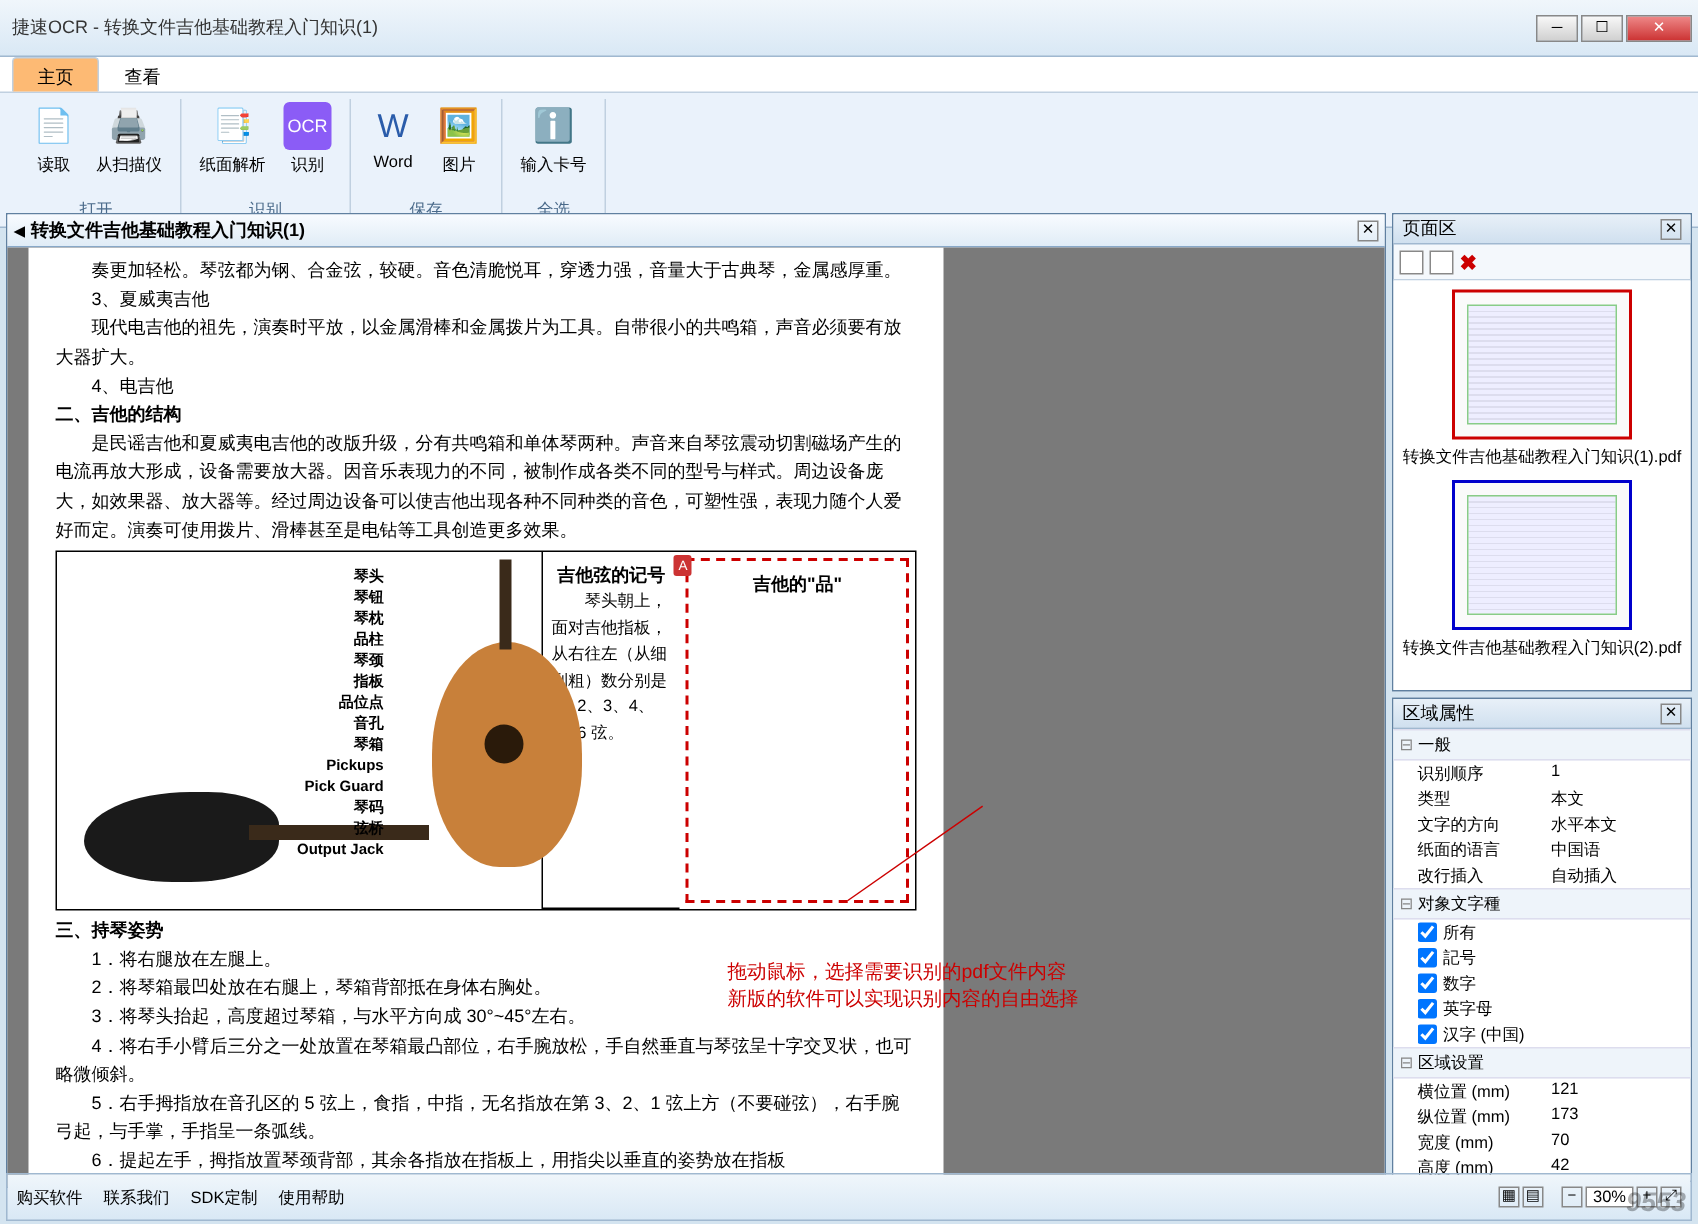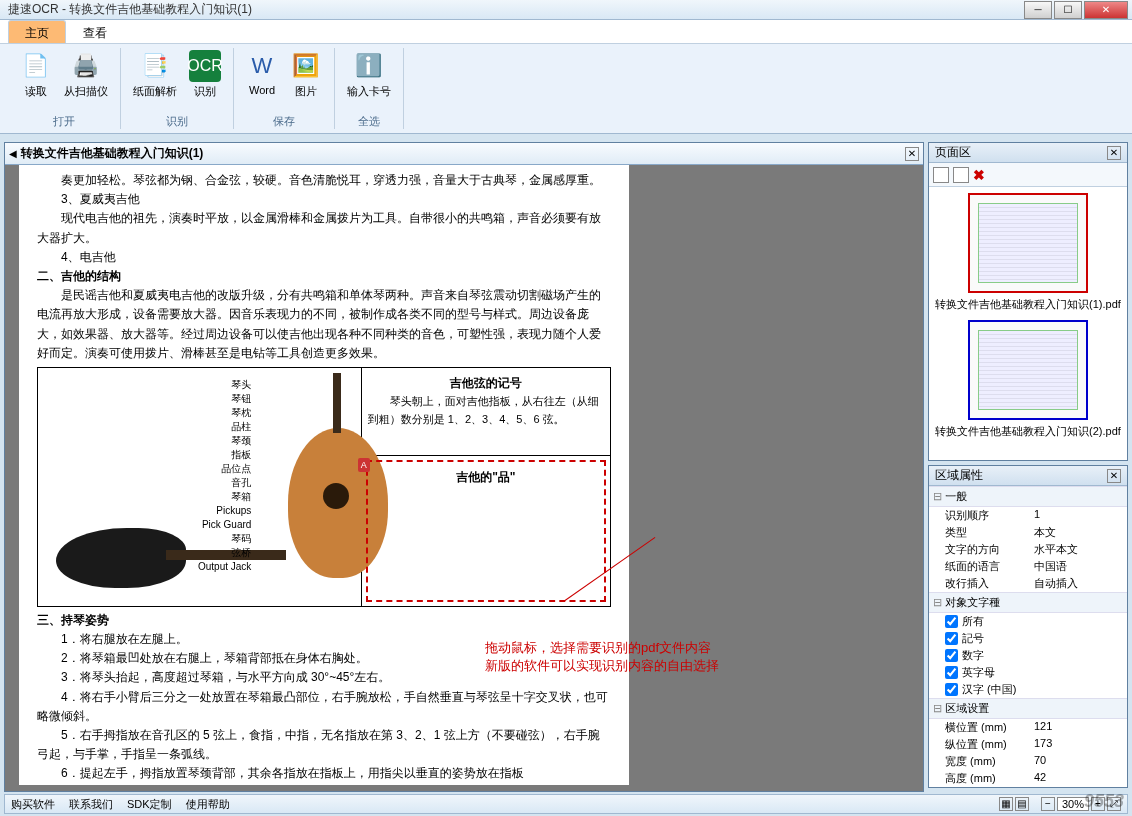--- a/index.html
+++ b/index.html
@@ -1,19 +1,19 @@
 <!DOCTYPE html>
 <html><head>
 <meta charset="utf-8">
 <style>
 * { margin: 0; padding: 0; box-sizing: border-box; font-family: "Microsoft YaHei", sans-serif; }
 body { background: #d4e4f0; width: 1132px; height: 816px; overflow: hidden; position: relative; }
 
 
-.title-bar { height: 20px; background: linear-gradient(#f0f6fb,#d9e8f5); display: flex; align-items: center; padding: 0 4px; border-bottom: 1px solid #a0b8d0; }
+.title-bar { height: 38px; background: linear-gradient(#f0f6fb,#d9e8f5); display: flex; align-items: center; padding: 0 4px; border-bottom: 1px solid #a0b8d0; }
 .title-text { font-size: 12px; color: #333; margin-left: 4px; }
 .win-controls { margin-left: auto; display: flex; }
 .win-btn { width: 28px; height: 18px; border: 1px solid #888; background: linear-gradient(#f8f8f8,#d0d0d0); margin-left: 2px; text-align: center; font-size: 10px; line-height: 16px; }
 .win-close { background: linear-gradient(#e88,#c33); color: #fff; width: 44px; }
 
 
 .tabs-row { height: 24px; background: #fff; border-bottom: 1px solid #c0d0e0; display: flex; padding-left: 8px; }
 .tab { padding: 4px 16px; font-size: 12px; border: 1px solid transparent; border-bottom: none; cursor: pointer; }
 .tab.active { background: #fdba74; border-color: #c0d0e0; border-radius: 3px 3px 0 0; }
 
@@ -30,21 +30,21 @@
 .main { position: absolute; top: 142px; left: 4px; right: 4px; bottom: 24px; display: flex; }
 .doc-panel { flex: 1; display: flex; flex-direction: column; border: 1px solid #6080a0; background: #fff; margin-right: 4px; }
 .doc-tab-bar { height: 22px; background: linear-gradient(#f8fbff,#e0ecf6); border-bottom: 1px solid #88a8c8; display: flex; align-items: center; padding: 0 4px; }
 .doc-tab-bar .dtab { font-size: 12px; font-weight: bold; }
 .doc-tab-bar .dclose { margin-left: auto; width: 14px; height: 14px; border: 1px solid #888; font-size: 10px; text-align: center; line-height: 12px; cursor: pointer; }
 .doc-content { flex: 1; background: #7a7a7a; position: relative; overflow: hidden; }
 .page { position: absolute; left: 14px; top: 0; width: 610px; height: 620px; background: #fff; padding: 6px 18px; font-size: 12px; line-height: 1.6; }
 .page p { text-indent: 2em; }
 .diagram-box { border: 1px solid #000; height: 240px; margin: 4px 0; display: flex; }
 .diagram-left { flex: 1.3; border-right: 1px solid #000; position: relative; }
-.diagram-right { flex: 1; display: flex; flex-direction: column; }
+.diagram-right { flex: 1; display: flex; flex-direction: row; }
 .dr-top { flex: 0.6; border-bottom: 1px solid #000; padding: 6px; }
 .dr-bot { flex: 1; border: 2px dashed #c00; margin: 4px; padding: 6px; position: relative; }
 .dr-bot .red-marker { position: absolute; left: -10px; top: -4px; width: 12px; height: 14px; background: #c33; border-radius: 2px; color: #fff; font-size: 9px; text-align: center; }
 .annotation { position: absolute; color: #c00; font-size: 13px; }
 .arrow-line { position: absolute; border-top: 1px solid #c00; transform-origin: left center; }
 
 
 .guitar-e { position: absolute; left: 18px; top: 160px; width: 130px; height: 60px; background: #1a1a1a; border-radius: 60% 40% 50% 50%; }
 .guitar-e::before { content:""; position:absolute; left:110px; top:22px; width:120px; height:10px; background:#3a2a1a; }
 .guitar-a { position: absolute; left: 250px; top: 60px; width: 100px; height: 150px; background: #c8803a; border-radius: 50% 50% 45% 45%; }
@@ -71,21 +71,21 @@
 
 .props { flex: 1; background: #fff; }
 .prop-group-hdr { background: #eef4fa; font-size: 11px; padding: 2px 4px; border-top:1px solid #dde; border-bottom:1px solid #dde; }
 .prop-group-hdr::before { content:"⊟ "; color:#888; }
 .prop-row { display: flex; font-size: 11px; padding: 1px 4px 1px 16px; }
 .prop-row .pk { flex: 1; }
 .prop-row .pv { flex: 1; }
 .prop-row input[type=checkbox] { margin-right: 4px; }
 
 
-.status-bar { position: absolute; bottom: 2px; left: 4px; right: 4px; height: 20px; background: linear-gradient(#f0f6fb,#d9e8f5); border: 1px solid #a0b8d0; display: flex; align-items: center; font-size: 11px; padding: 0 6px; gap: 14px; }
+.status-bar { position: absolute; bottom: 2px; left: 4px; right: 4px; height: 32px; background: linear-gradient(#f0f6fb,#d9e8f5); border: 1px solid #a0b8d0; display: flex; align-items: center; font-size: 11px; padding: 0 6px; gap: 14px; }
 .status-bar .sp { margin-left: auto; }
 .zoom-ctrl { display:flex; align-items:center; gap:2px; }
 .zbtn { width:14px; height:14px; border:1px solid #888; text-align:center; line-height:12px; font-size:10px; cursor:pointer; }
 
 
 .watermark { position: absolute; right: 8px; bottom: 4px; color: rgba(0,0,0,.3); font-size: 18px; font-weight: bold; font-style: italic; }
 </style>
 </head>
 <body>
 
@@ -117,21 +117,21 @@
     </div>
     <div class="rgroup-label">打开</div>
   </div>
   <div class="rgroup">
     <div class="rgroup-items">
       <div class="ritem">
           <div class="ico">📑</div>
           <div class="lbl">纸面解析</div>
         </div>
       <div class="ritem">
-          <div class="ico" style="background:#15803d;color:#fff;border-radius:4px;font-size:16px;padding:6px 2px;">OCR</div>
+          <div class="ico" style="background:#8b5cf6;color:#fff;border-radius:4px;font-size:12px;padding:6px 2px;">OCR</div>
           <div class="lbl">识别</div>
         </div>
     </div>
     <div class="rgroup-label">识别</div>
   </div>
   <div class="rgroup">
     <div class="rgroup-items">
       <div class="ritem">
           <div class="ico" style="color:#2a5caa;">W</div>
           <div class="lbl">Word</div>
@@ -166,21 +166,21 @@
         <p>奏更加轻松。琴弦都为钢、合金弦，较硬。音色清脆悦耳，穿透力强，音量大于古典琴，金属感厚重。</p>
         <p>3、夏威夷吉他</p>
         <p>现代电吉他的祖先，演奏时平放，以金属滑棒和金属拨片为工具。自带很小的共鸣箱，声音必须要有放大器扩大。</p>
         <p>4、电吉他</p>
         <p style="text-indent:0;font-weight:bold;">二、吉他的结构</p>
         <p>是民谣吉他和夏威夷电吉他的改版升级，分有共鸣箱和单体琴两种。声音来自琴弦震动切割磁场产生的电流再放大形成，设备需要放大器。因音乐表现力的不同，被制作成各类不同的型号与样式。周边设备庞大，如效果器、放大器等。经过周边设备可以使吉他出现各种不同种类的音色，可塑性强，表现力随个人爱好而定。演奏可使用拨片、滑棒甚至是电钻等工具创造更多效果。</p>
         <div class="diagram-box">
           <div class="diagram-left">
             <div class="guitar-e"></div>
             <div class="guitar-a"></div>
-            <div class="labels" style="white-space:pre;">琴头
+            <div class="labels" style="white-space:pre;font-weight:bold;">琴头
 琴钮
 琴枕
 品柱
 琴颈
 指板
 品位点
 音孔
 琴箱
 Pickups
 Pick Guard

